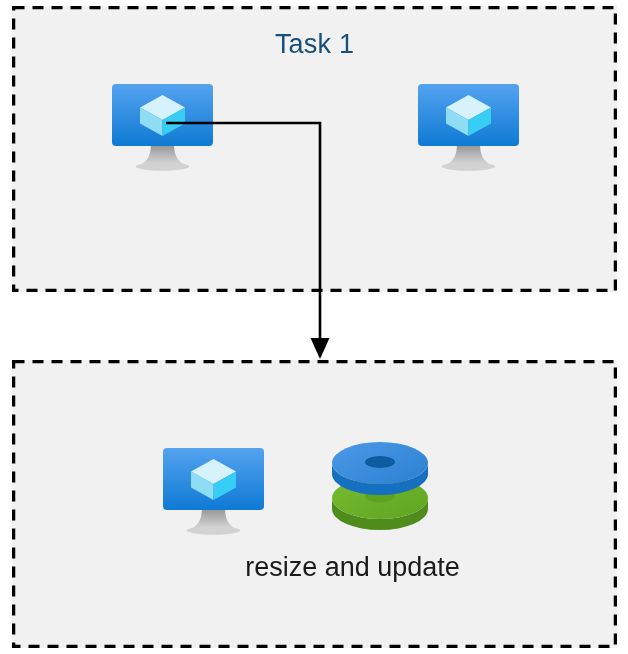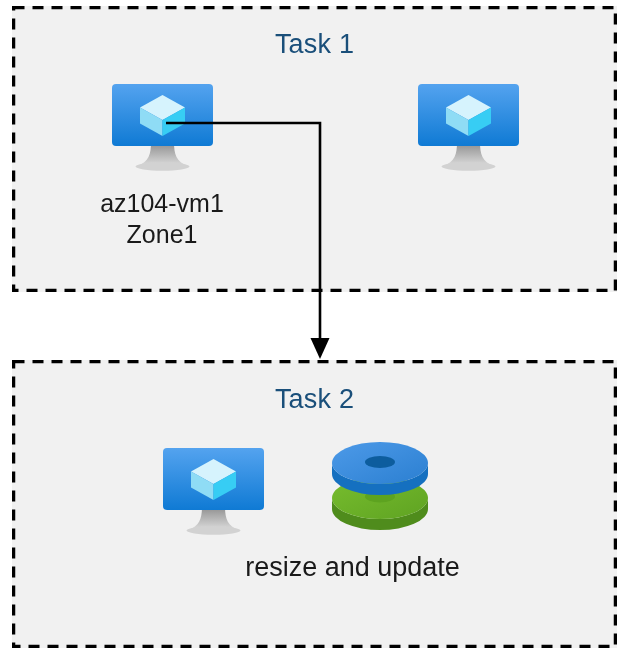--- a/index.html
+++ b/index.html
@@ -156,22 +156,20 @@
       <ellipse cx="57.5" cy="88.5" rx="27" ry="4.2" fill="#d2d2d2"></ellipse>
 
       <rect x="7" y="6" width="101" height="62" rx="4" fill="url(#scr1)"></rect>
 
       <g>
         <polygon points="57.5,17 80,29.5 57.5,42 35,29.5" fill="#d6f3fd"></polygon>
         <polygon points="35,29.5 57.5,42 57.5,58 35,45.5" fill="#8fdcf5"></polygon>
         <polygon points="80,29.5 57.5,42 57.5,58 80,45.5" fill="#37cdf4"></polygon>
       </g>
     </svg>
-    <div class="node-label">az104-vm1
-Zone1</div>
   </div>
 
   <div class="node" id="node-vm2">
     <svg class="vm-icon" width="115" height="98" viewBox="0 0 115 98">
       <defs>
         <linearGradient id="scr2" x1="0" y1="0" x2="0" y2="1">
           <stop offset="0" stop-color="#54a3ef"></stop>
           <stop offset="1" stop-color="#0f7ad4"></stop>
         </linearGradient>
         <linearGradient id="stand2" x1="0" y1="0" x2="0" y2="1">
@@ -188,21 +186,20 @@
         <polygon points="80,29.5 57.5,42 57.5,58 80,45.5" fill="#37cdf4"></polygon>
       </g>
     </svg>
   </div>
 
   <div class="task-box" id="task2-box">
     <svg class="task-box-border" viewBox="0 0 605 288" preserveAspectRatio="none">
       <rect x="1.5" y="1.5" width="602" height="285" fill="none" stroke="#000000" stroke-width="3.5" stroke-dasharray="11 8"></rect>
     </svg>
 
-    <div class="task-title" id="task2-title">Task 2</div>
   </div>
 
   <div id="task2-icons">
 
     <svg id="task2-vm" class="vm-icon" width="115" height="98" viewBox="0 0 115 98">
       <defs>
         <linearGradient id="scr3" x1="0" y1="0" x2="0" y2="1">
           <stop offset="0" stop-color="#54a3ef"></stop>
           <stop offset="1" stop-color="#0f7ad4"></stop>
         </linearGradient>

